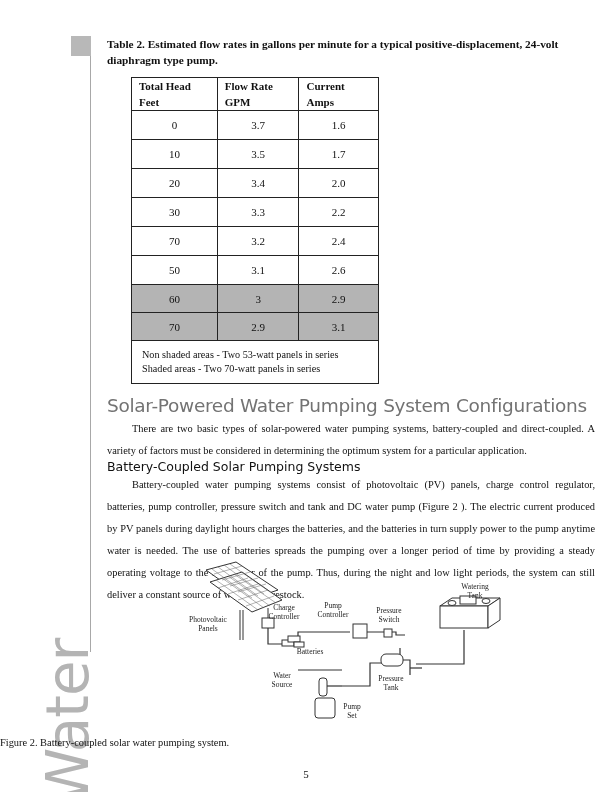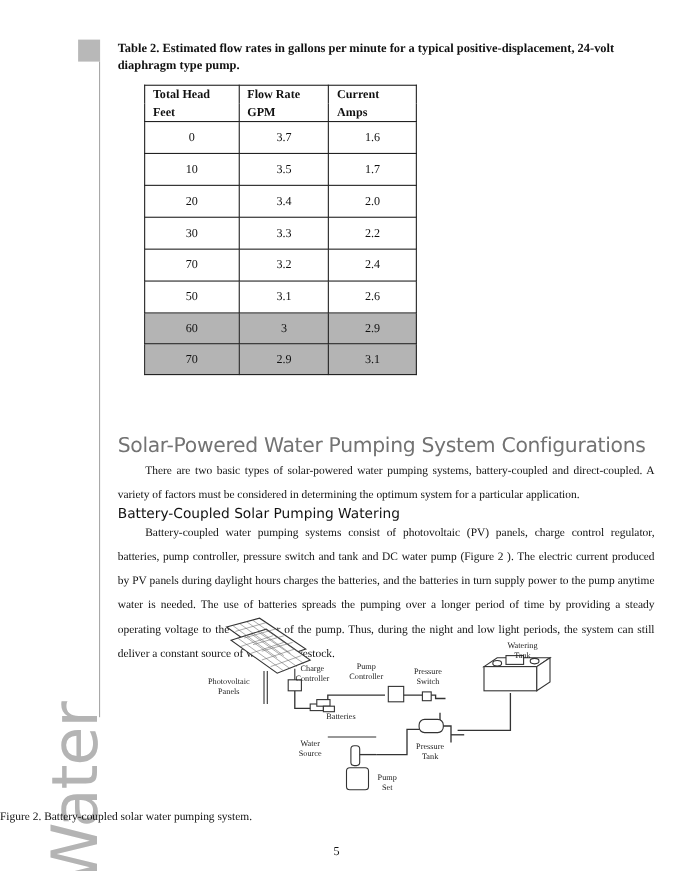--- a/index.html
+++ b/index.html
@@ -90,27 +90,33 @@
     <tr class="shaded">
         <td>60</td>
         <td>3</td>
         <td>2.9</td>
       </tr>
     <tr class="shaded">
         <td>70</td>
         <td>2.9</td>
         <td>3.1</td>
       </tr>
+    <tr>
+      <td class="note" colspan="3">
+        <div>Non shaded areas - Two 53-watt panels in series</div>
+        <div>Shaded areas - Two 70-watt panels in series</div>
+      </td>
+    </tr>
   </tbody>
 </table>
 
 <div class="sec-title">Solar-Powered Water Pumping System Configurations</div>
 <div class="para" style="top:418px;"><span class="indent"></span><span>There are two basic types of solar-powered water pumping systems, battery-coupled and direct-coupled. A variety of factors must be considered in determining the optimum system for a particular application.</span></div>
 
-<div class="sub-title">Battery-Coupled Solar Pumping Watering</div>
+<div class="sub-title">Battery-Coupled Solar Pumping Systems</div>
 <div class="para" style="top:474px;"><span class="indent"></span><span>Battery-coupled water pumping systems consist of photovoltaic (PV) panels, charge control regulator, batteries, pump controller, pressure switch and tank and DC water pump (Figure 2 ). The electric current produced by PV panels during daylight hours charges the batteries, and the batteries in turn supply power to the pump anytime water is needed. The use of batteries spreads the pumping over a longer period of time by providing a steady operating voltage to the DC motor of the pump. Thus, during the night and low light periods, the system can still deliver a constant source of water for livestock.</span></div>
 
 <svg class="figure" viewBox="0 0 360 170" width="360" height="170">
 
   <g>
     <polygon points="36,10 66,2 108,30 78,40" fill="#fff" stroke="#333" stroke-width="1"></polygon>
     <polygon points="40,22 72,12 112,40 82,52" fill="#fff" stroke="#333" stroke-width="1"></polygon>
     <g stroke="#666" stroke-width="0.5">
       <line x1="42" y1="9" x2="82" y2="38"></line>
         <line x1="48" y1="7" x2="88" y2="36"></line>

